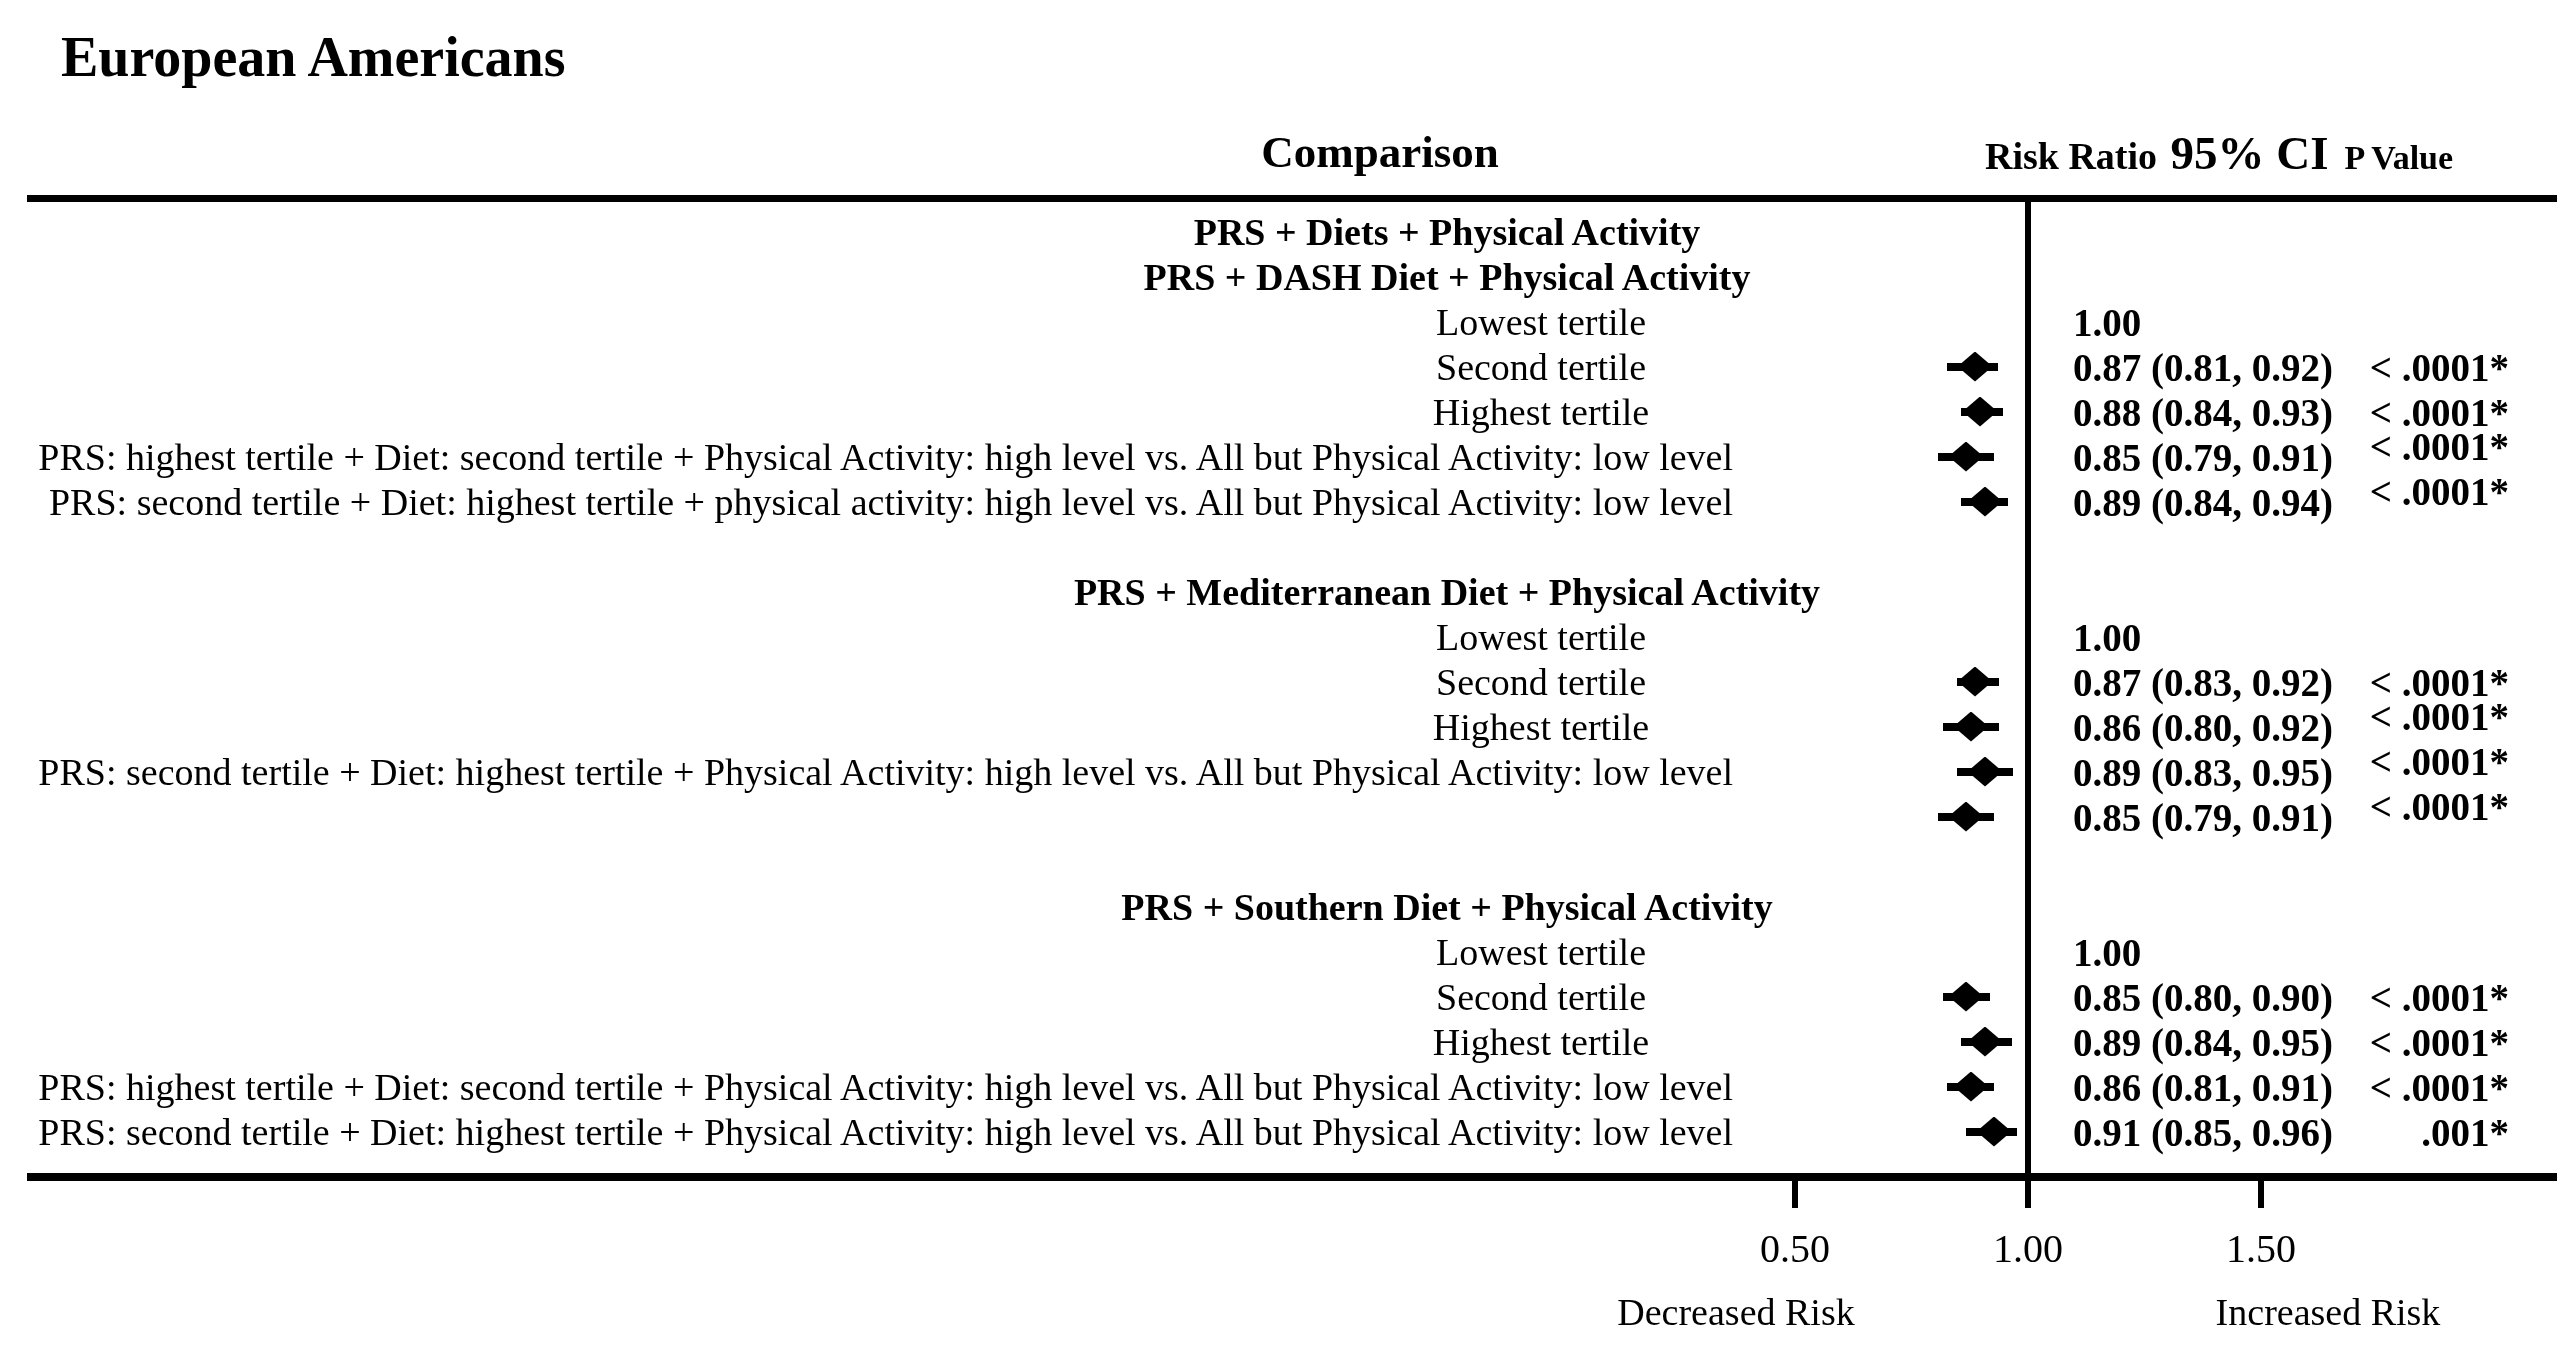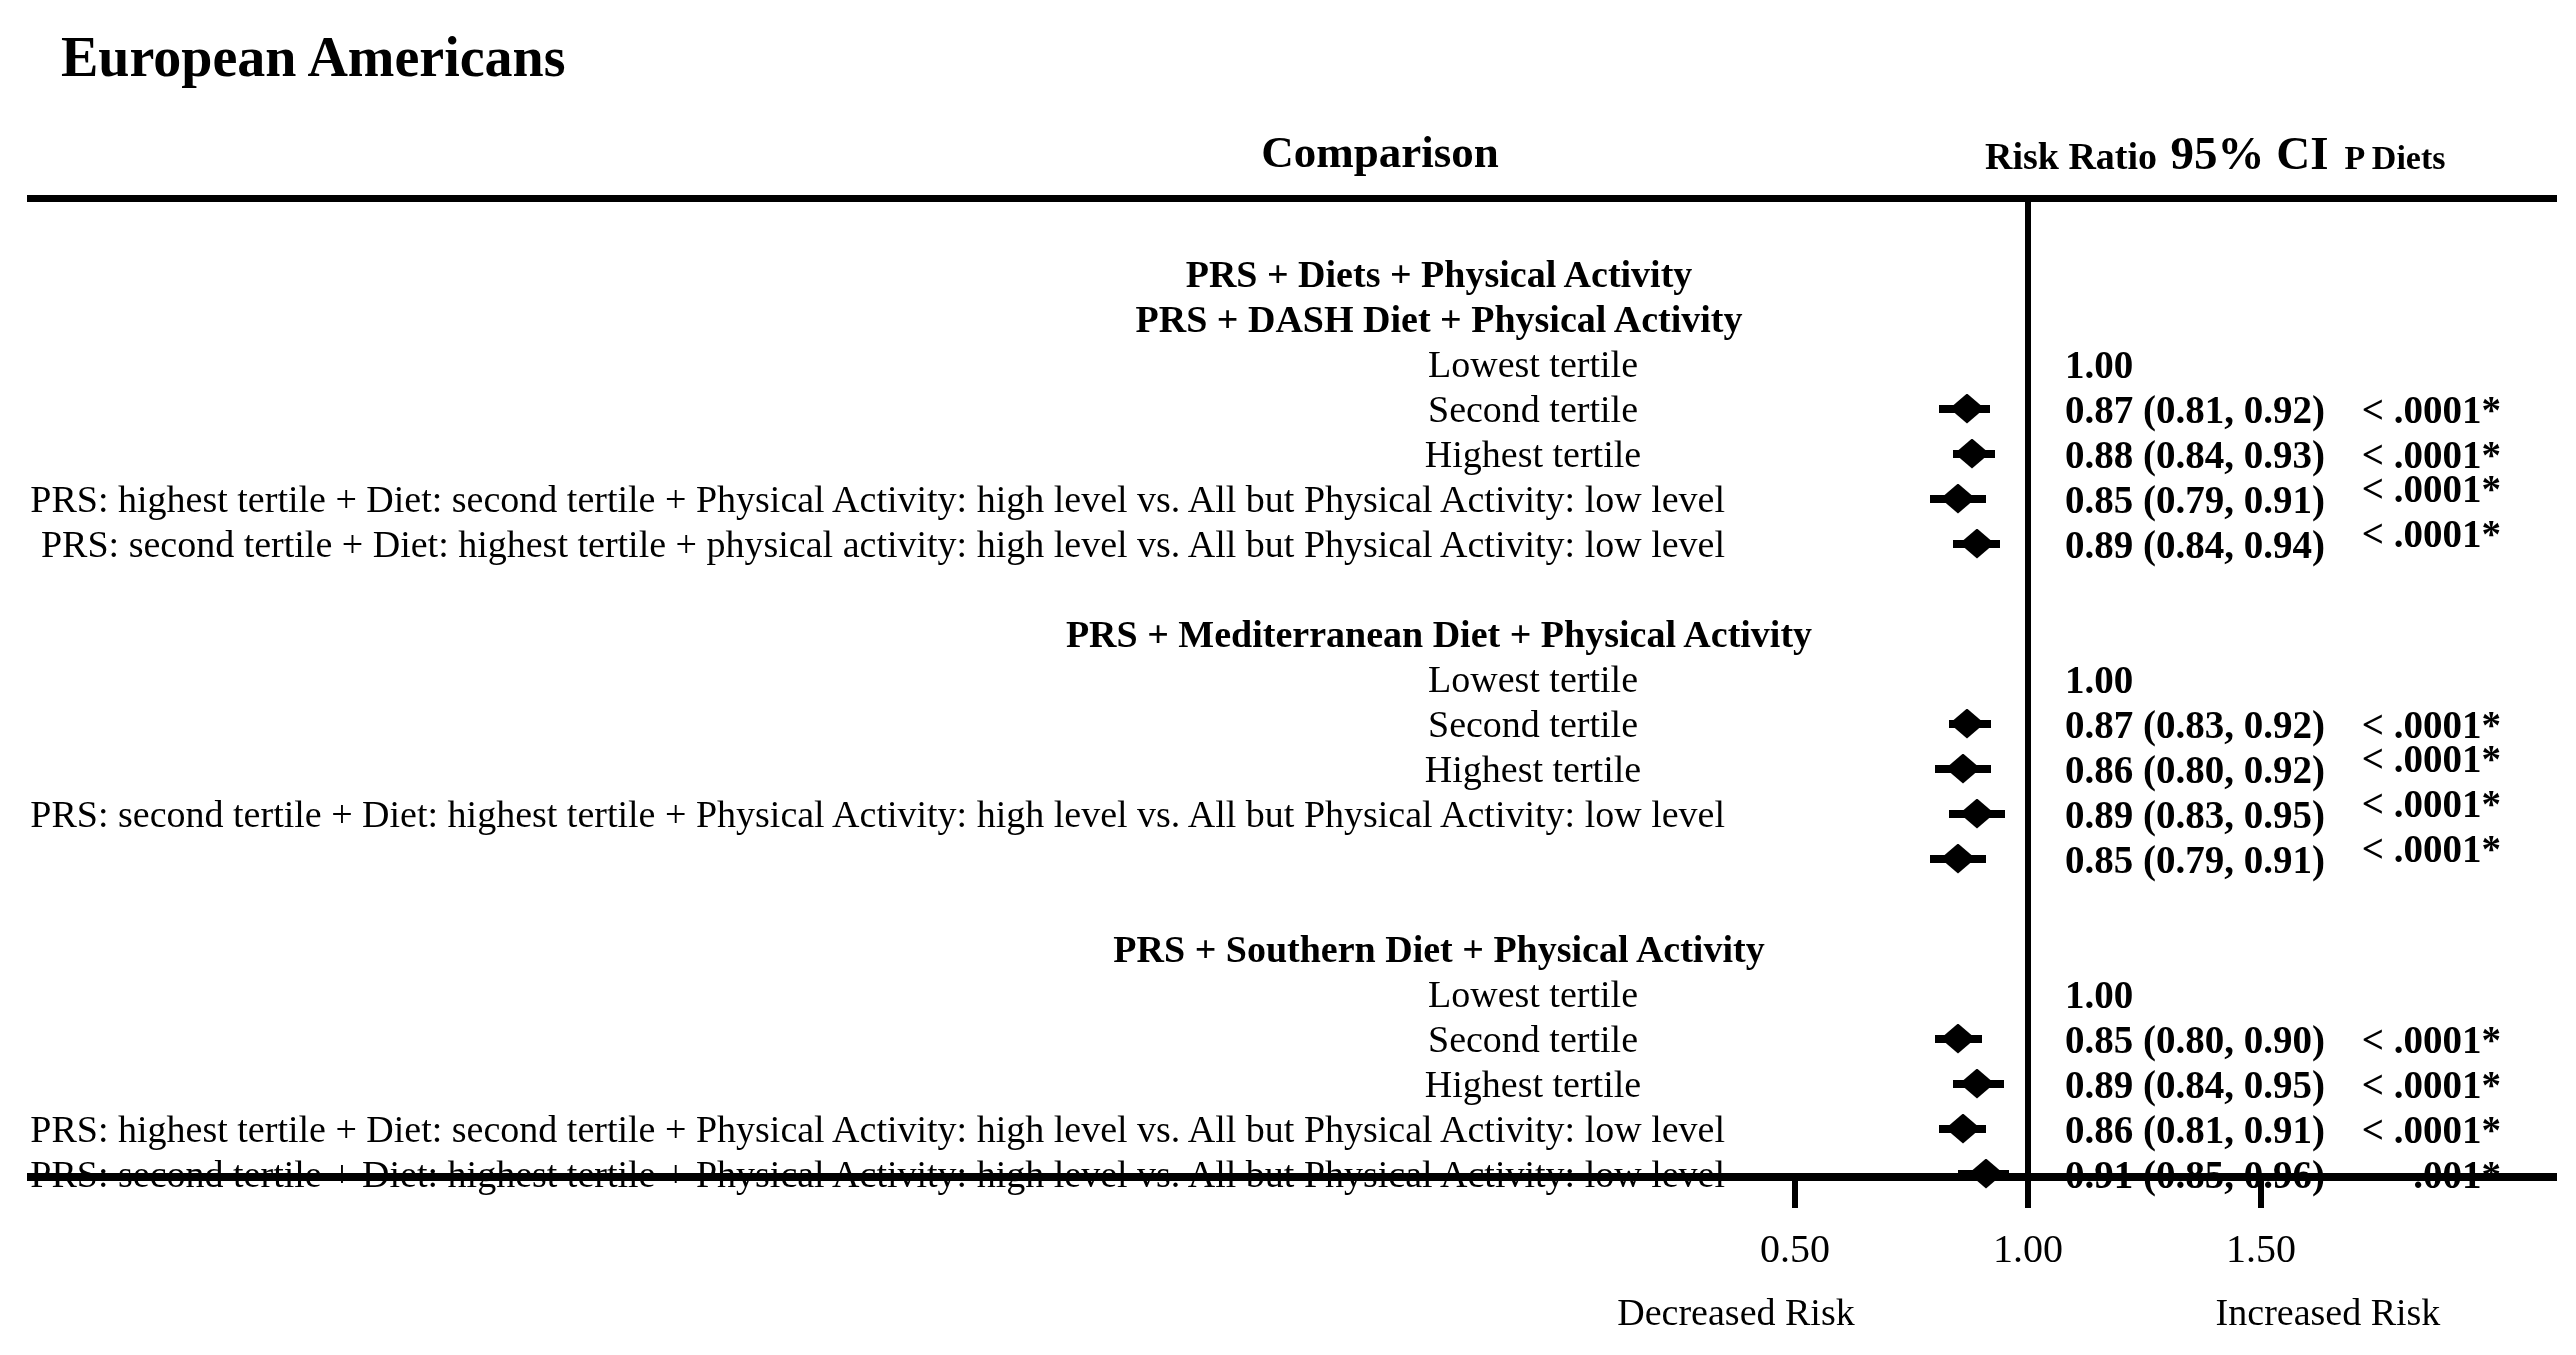--- a/index.html
+++ b/index.html
@@ -15,21 +15,21 @@
   .col-header-right{position:absolute;left:1985px;top:130px;white-space:nowrap;line-height:1;}
   .col-header-right .rr{font-size:38px;font-weight:700;}
   .col-header-right .ci{font-size:47px;font-weight:700;margin-left:13.4px;}
   .col-header-right .pv{font-size:34px;font-weight:700;margin-left:16px;}
 
   .rule{position:absolute;left:27px;width:2530px;background:#000;}
   .rule-top{top:195px;height:6.7px;}
   .rule-bottom{top:1173px;height:8px;}
   .refline{position:absolute;background:#000;width:5.5px;top:202px;height:971px;}
 
-  .row{position:absolute;left:0;width:2380px;height:45px;margin-top:42px;}
+  .row{position:absolute;left:8px;width:2380px;height:45px;}
   .section-header{position:absolute;left:1439px;top:50%;transform:translate(-50%,-50%);
       font-size:38px;font-weight:700;white-space:nowrap;line-height:1;}
   .lbl{position:absolute;top:50%;transform:translateY(-50%);font-size:38px;
       white-space:nowrap;line-height:1;}
   .lbl.short{left:1533px;transform:translate(-50%,-50%);}
   .lbl.long{right:655px;}  
 
   .values{position:absolute;left:2065px;width:436px;top:50%;transform:translateY(-50%);
       display:flex;justify-content:space-between;align-items:baseline;}
   .values .rrv{font-size:39px;font-weight:700;white-space:nowrap;line-height:1;}
@@ -48,21 +48,21 @@
 </style>
 </head>
 <body>
 
 <div class="figure">
   <div class="title">European Americans</div>
 
   <div class="col-header-comparison">Comparison</div>
 
   <div class="col-header-right">
-    <span class="rr">Risk Ratio</span><span class="ci">95% CI</span><span class="pv">P Diets</span>
+    <span class="rr">Risk Ratio</span><span class="ci">95% CI</span><span class="pv">P Value</span>
   </div>
 
   <div class="rule rule-top"></div>
   <div class="rule rule-bottom"></div>
   <div class="refline" id="refline" style="left: 2025px;"></div>
 
   <div id="rows">
       <div class="row" style="top: 209px;">
         <div class="section-header">PRS + Diets + Physical Activity</div>
       </div>

